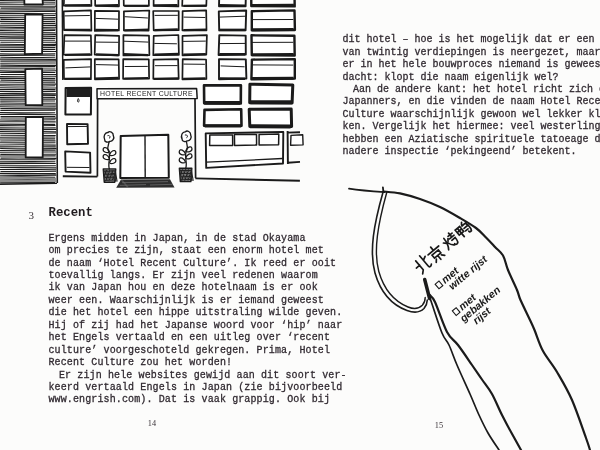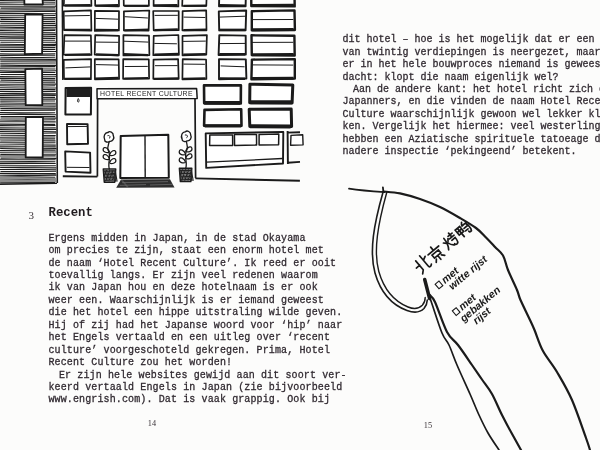--- a/index.html
+++ b/index.html
@@ -245,13 +245,13 @@
 <div style="position:absolute;left:28.5px;top:209px;font-size:11px;color:#3a3338;">3</div>
 
 <div style="position:absolute;left:48.5px;top:205.5px;font-family:Liberation Mono, monospace;font-weight:bold;font-size:12.3px;color:#211c20;">Recent</div>
 
 <div class="body-text" style="left:48.5px;top:232.6px;letter-spacing:0.12px;">Ergens midden in Japan, in de stad Okayama<br>om precies te zijn, staat een enorm hotel met<br>de naam ‘Hotel Recent Culture’. Ik reed er ooit<br>toevallig langs. Er zijn veel redenen waarom<br>ik van Japan hou en deze hotelnaam is er ook<br>weer een. Waarschijnlijk is er iemand geweest<br>die het hotel een hippe uitstraling wilde geven.<br>Hij of zij had het Japanse woord voor ‘hip’ naar<br>het Engels vertaald en een uitleg over ‘recent<br>culture’ voorgeschoteld gekregen. Prima, Hotel<br>Recent Culture zou het worden!<br><span style="margin-left:10.5px">Er zijn hele websites gewijd aan dit soort ver-</span><br>keerd vertaald Engels in Japan (zie bijvoorbeeld<br>www.engrish.com). Dat is vaak grappig. Ook bij</div>
 
 <div style="position:absolute;left:138px;top:419px;width:28px;text-align:center;font-size:8.3px;color:#3a3338;">14</div>
 
 <div class="body-text" style="left:342.5px;top:34.2px;">dit hotel – hoe is het mogelijk dat er een gebouw<br>van twintig verdiepingen is neergezet, maar dat<br>er in het hele bouwproces niemand is geweest die<br>dacht: klopt die naam eigenlijk wel?<br><span style="margin-left:10.5px">Aan de andere kant: het hotel richt zich op</span><br>Japanners, en die vinden de naam Hotel Recent<br>Culture waarschijnlijk gewoon wel lekker klin-<br>ken. Vergelijk het hiermee: veel westerlingen<br>hebben een Aziatische spirituele tatoeage die bij<br>nadere inspectie ‘pekingeend’ betekent.</div>
 
-<div style="position:absolute;left:414px;top:420.5px;width:28px;text-align:center;font-size:8.3px;color:#3a3338;">15</div>
+<div style="position:absolute;left:425px;top:420.5px;width:28px;text-align:center;font-size:8.3px;color:#3a3338;">15</div>
 
 </body></html>

